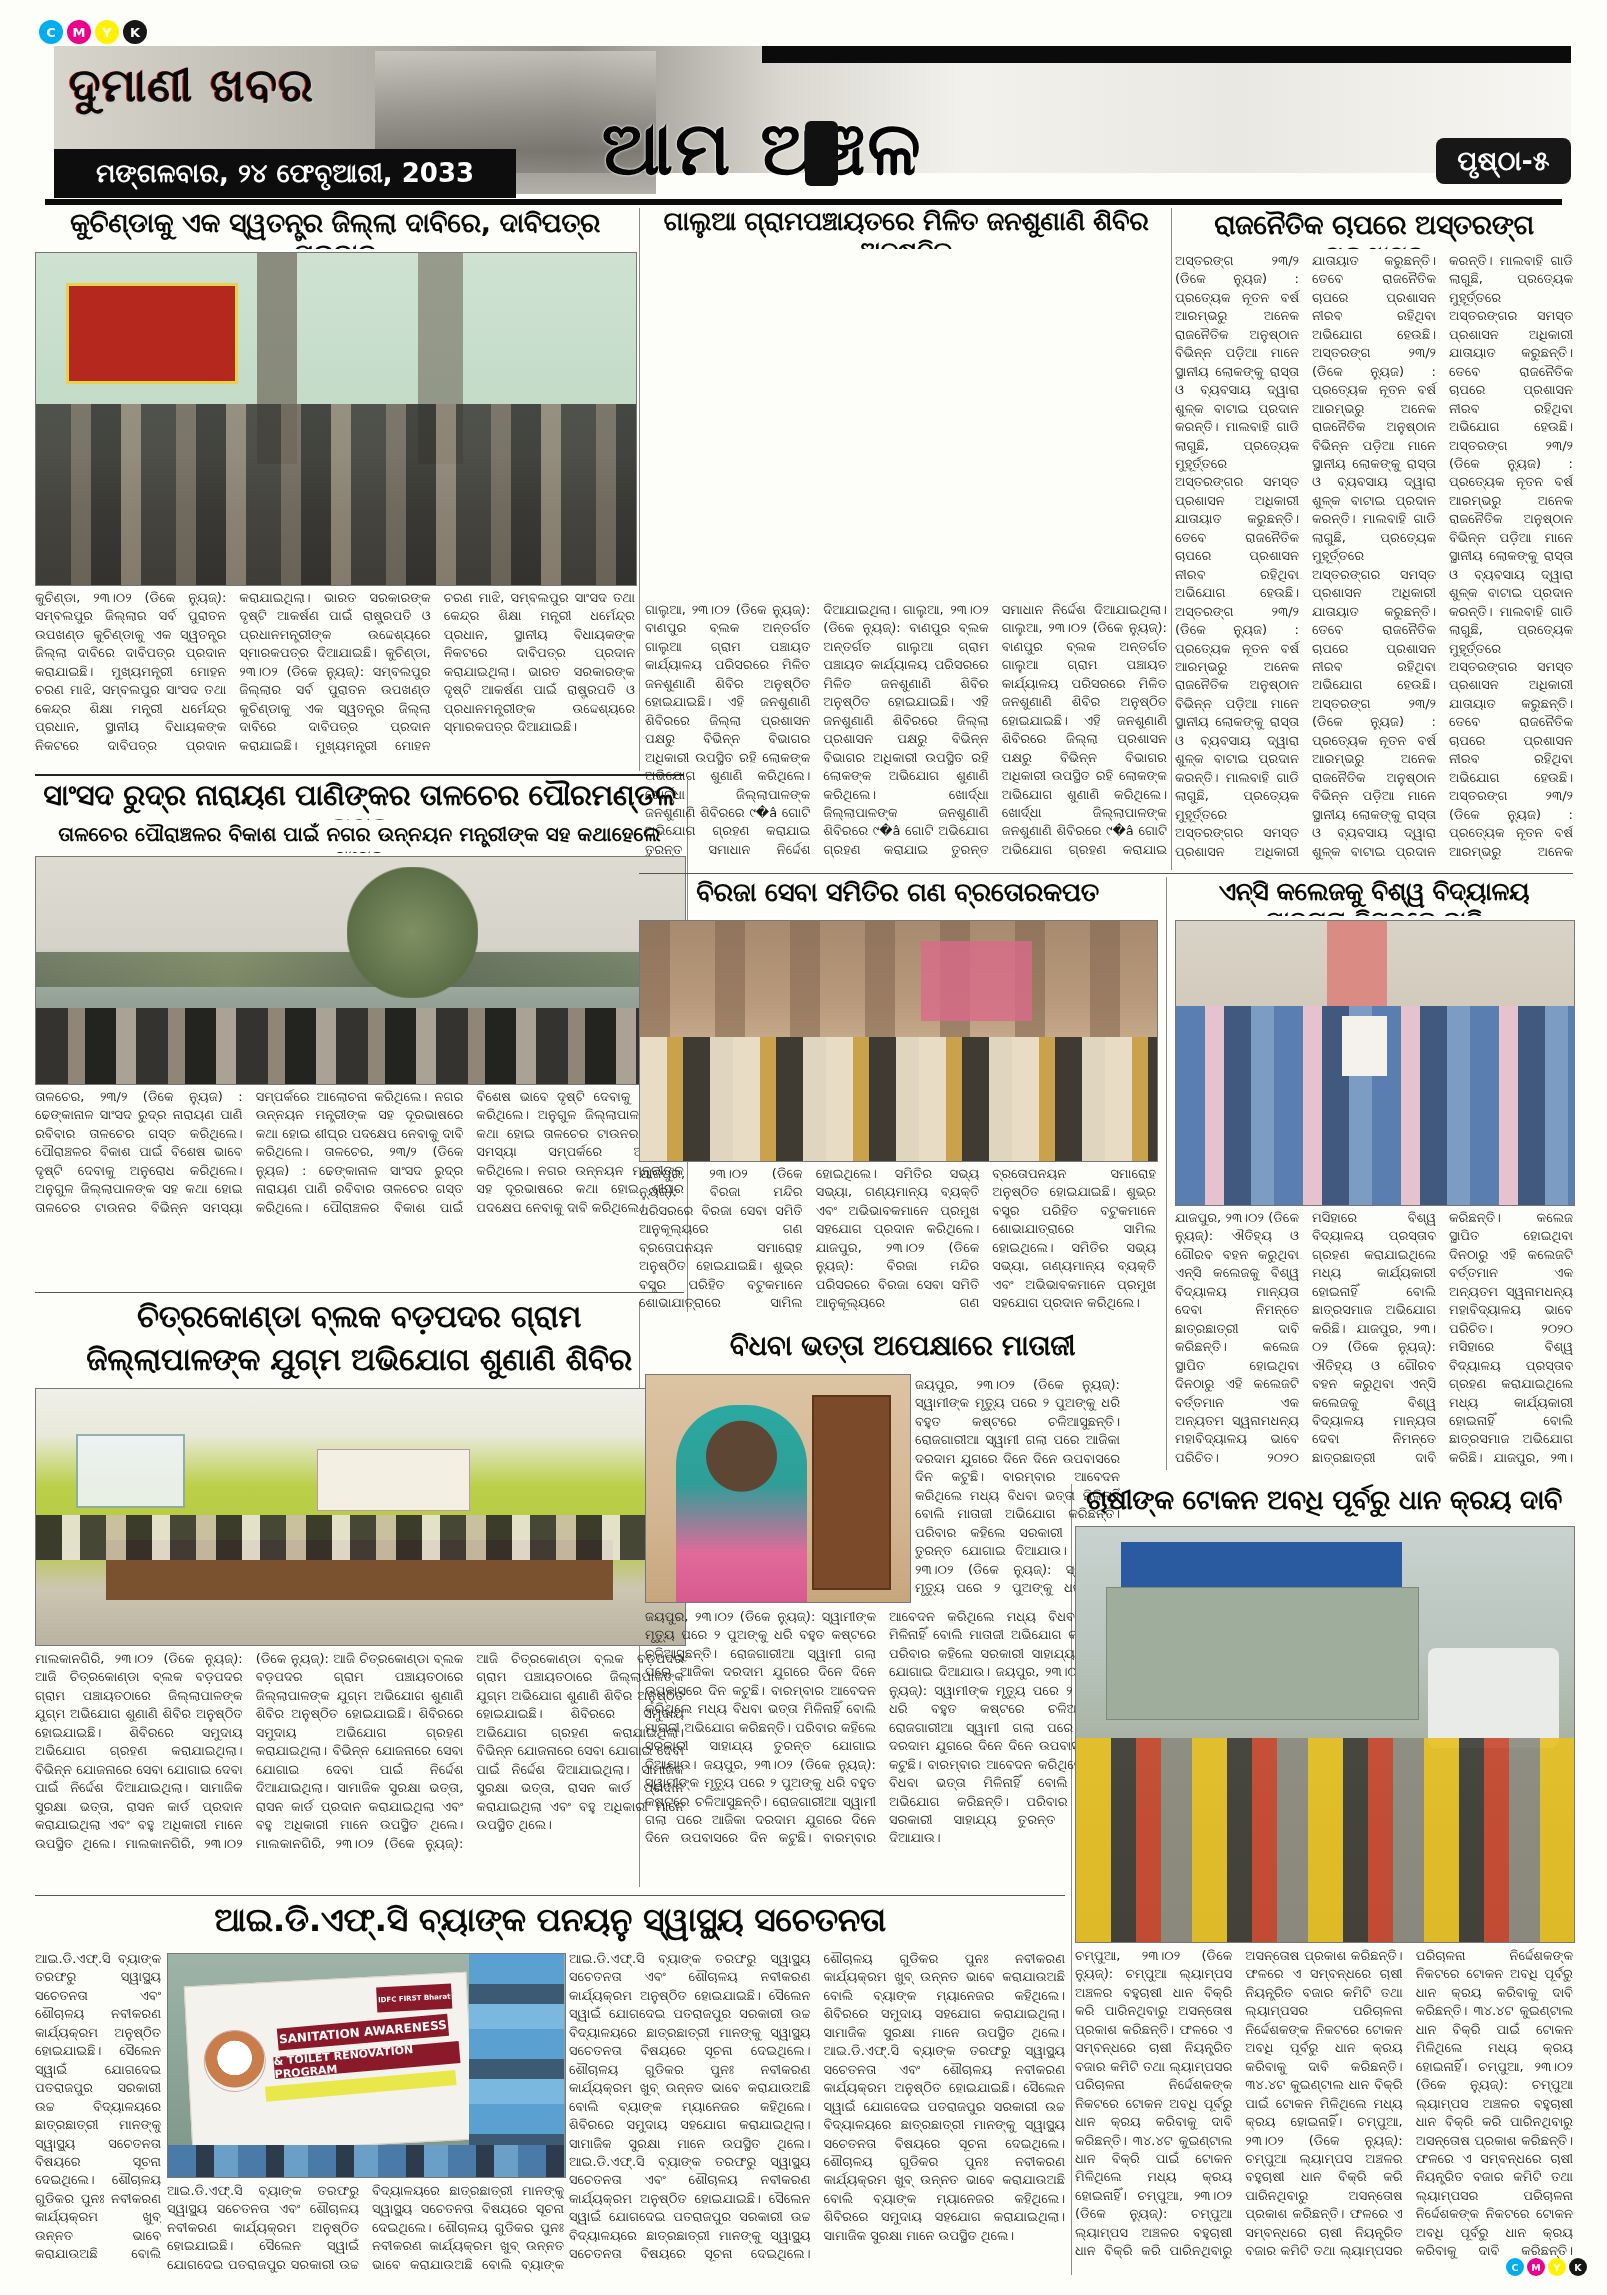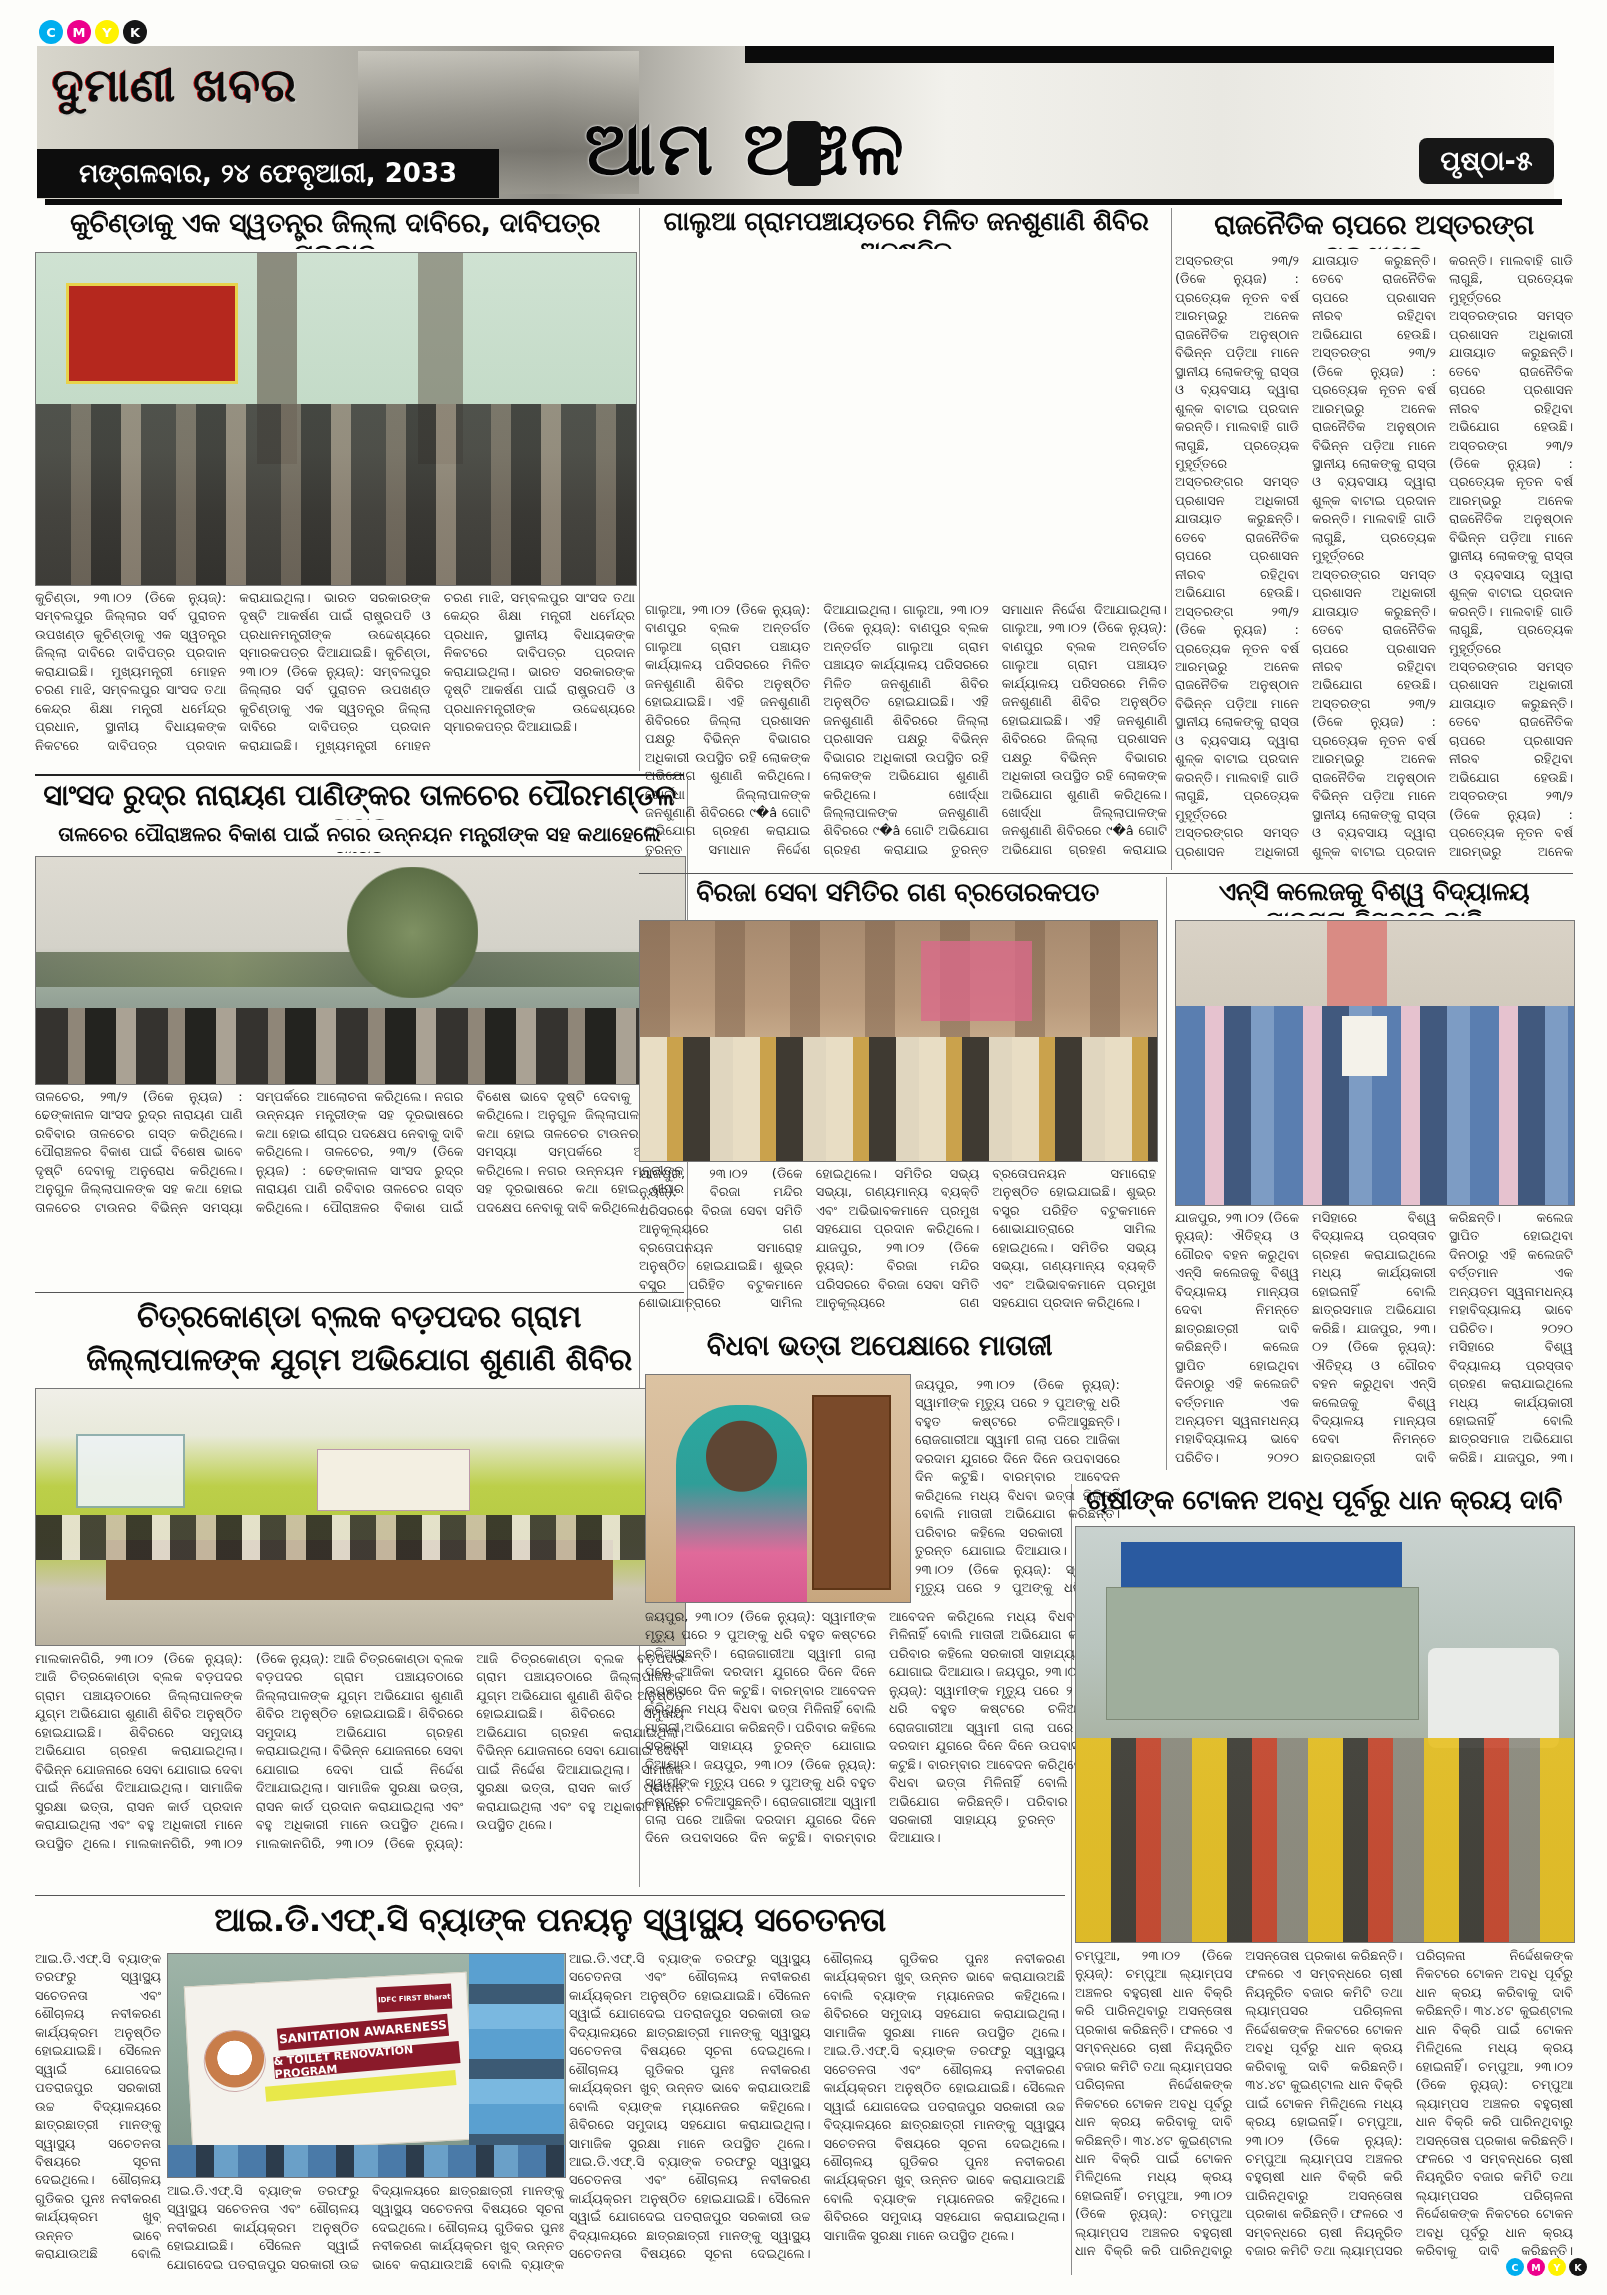--- a/index.html
+++ b/index.html
@@ -33,21 +33,21 @@
 
 <div id="page">
 
   <div class="abs" style="left:39px;top:20px;display:flex;gap:4px;">
     <div class="cmyk-dot" style="background:#00AEEF;">C</div>
     <div class="cmyk-dot" style="background:#EC008C;">M</div>
     <div class="cmyk-dot" style="background:#FFF200;">Y</div>
     <div class="cmyk-dot" style="background:#161616;">K</div>
   </div>
 
-  <div class="abs masthead" style="left:37px;top:46px;width:1517px;height:153px;">
+  <div class="abs masthead" style="left:54px;top:46px;width:1517px;height:127px;">
     <div class="abs" style="left:708px;top:0;width:809px;height:17px;background:#0b0b0b;"></div>
     <div class="abs nameplate" style="left:15px;top:12px;width:281px;height:65px;font-size:46px;">ଦୁମାଣୀ ଖବର</div>
     <div class="abs" style="left:321px;top:5px;width:281px;height:143px;background:linear-gradient(180deg,#cfcdc4 0%,#8e8c84 45%,#6f6d66 70%,#9a988f 100%);opacity:.75;"></div>
     <div class="abs sectiontitle" style="left:492px;top:59px;width:432px;height:90px;font-size:74px;text-align:center;">ଆମ ଅଞ୍ଚଳ</div>
     <div class="abs datebar" style="left:0;top:103px;width:462px;height:49px;font-size:26px;">ମଙ୍ଗଳବାର, ୨୪ ଫେବୃଆରୀ, 2033</div>
     <div class="abs" style="left:751px;top:75px;width:33px;height:65px;background:#111;border-radius:6px;"></div>
     <div class="abs pagebox" style="left:1382px;top:92px;width:135px;height:46px;font-size:27px;">ପୃଷ୍ଠା-୫</div>
   </div>
   <div class="abs" style="left:45px;top:199px;width:1517px;height:6px;background:#0c0c0c;"></div>
 
@@ -104,21 +104,21 @@
   <div class="abs headline" style="left:55px;top:1299px;width:608px;height:42px;font-size:31px;">ଚିତ୍ରକୋଣ୍ଡା ବ୍ଲକ ବଡ଼ପଦର ଗ୍ରାମ ପଞ୍ଚାୟତଠାରେ</div>
   <div class="abs headline" style="left:55px;top:1342px;width:608px;height:42px;font-size:31px;">ଜିଲ୍ଲାପାଳଙ୍କ ଯୁଗ୍ମ ଅଭିଯୋଗ ଶୁଣାଣି ଶିବିର</div>
   <div class="abs photo" style="left:35px;top:1388px;width:649px;height:256px;background:linear-gradient(180deg,#f0efe8 0%,#e8e9da 18%,#bccf49 38%,#b5c943 60%,#cdc6b2 78%,#b9b2a0 100%);">
     <div class="abs" style="left:40px;top:45px;width:105px;height:70px;background:#eef3f6;border:2px solid #8aa;opacity:.9;"></div>
     <div class="abs" style="left:281px;top:60px;width:151px;height:60px;background:#f3efe2;border:1.5px solid #b9a;"></div>
     <div class="abs" style="left:70px;top:151px;width:507px;height:60px;background:#7a5230;"></div>
     <div class="abs" style="left:0;top:126px;width:649px;height:45px;background:repeating-linear-gradient(90deg,#2e2c28 0 26px,#e9e4d8 26px 44px,#3a3834 44px 70px,#cbbfa8 70px 90px);opacity:.9;"></div>
   </div>
   <div class="abs bodytxt cols3" style="left:35px;top:1650px;width:649px;height:238px;">ମାଲକାନଗିରି, ୨୩।୦୨ (ଡିକେ ନ୍ୟୁଜ୍): ଆଜି ଚିତ୍ରକୋଣ୍ଡା ବ୍ଲକ ବଡ଼ପଦର ଗ୍ରାମ ପଞ୍ଚାୟତଠାରେ ଜିଲ୍ଲାପାଳଙ୍କ ଯୁଗ୍ମ ଅଭିଯୋଗ ଶୁଣାଣି ଶିବିର ଅନୁଷ୍ଠିତ ହୋଇଯାଇଛି। ଶିବିରରେ ସମୁଦାୟ ଅଭିଯୋଗ ଗ୍ରହଣ କରାଯାଇଥିଲା। ବିଭିନ୍ନ ଯୋଜନାରେ ସେବା ଯୋଗାଇ ଦେବା ପାଇଁ ନିର୍ଦ୍ଦେଶ ଦିଆଯାଇଥିଲା। ସାମାଜିକ ସୁରକ୍ଷା ଭତ୍ତା, ରାସନ କାର୍ଡ ପ୍ରଦାନ କରାଯାଇଥିଲା ଏବଂ ବହୁ ଅଧିକାରୀ ମାନେ ଉପସ୍ଥିତ ଥିଲେ। ମାଲକାନଗିରି, ୨୩।୦୨ (ଡିକେ ନ୍ୟୁଜ୍): ଆଜି ଚିତ୍ରକୋଣ୍ଡା ବ୍ଲକ ବଡ଼ପଦର ଗ୍ରାମ ପଞ୍ଚାୟତଠାରେ ଜିଲ୍ଲାପାଳଙ୍କ ଯୁଗ୍ମ ଅଭିଯୋଗ ଶୁଣାଣି ଶିବିର ଅନୁଷ୍ଠିତ ହୋଇଯାଇଛି। ଶିବିରରେ ସମୁଦାୟ ଅଭିଯୋଗ ଗ୍ରହଣ କରାଯାଇଥିଲା। ବିଭିନ୍ନ ଯୋଜନାରେ ସେବା ଯୋଗାଇ ଦେବା ପାଇଁ ନିର୍ଦ୍ଦେଶ ଦିଆଯାଇଥିଲା। ସାମାଜିକ ସୁରକ୍ଷା ଭତ୍ତା, ରାସନ କାର୍ଡ ପ୍ରଦାନ କରାଯାଇଥିଲା ଏବଂ ବହୁ ଅଧିକାରୀ ମାନେ ଉପସ୍ଥିତ ଥିଲେ। ମାଲକାନଗିରି, ୨୩।୦୨ (ଡିକେ ନ୍ୟୁଜ୍): ଆଜି ଚିତ୍ରକୋଣ୍ଡା ବ୍ଲକ ବଡ଼ପଦର ଗ୍ରାମ ପଞ୍ଚାୟତଠାରେ ଜିଲ୍ଲାପାଳଙ୍କ ଯୁଗ୍ମ ଅଭିଯୋଗ ଶୁଣାଣି ଶିବିର ଅନୁଷ୍ଠିତ ହୋଇଯାଇଛି। ଶିବିରରେ ସମୁଦାୟ ଅଭିଯୋଗ ଗ୍ରହଣ କରାଯାଇଥିଲା। ବିଭିନ୍ନ ଯୋଜନାରେ ସେବା ଯୋଗାଇ ଦେବା ପାଇଁ ନିର୍ଦ୍ଦେଶ ଦିଆଯାଇଥିଲା। ସାମାଜିକ ସୁରକ୍ଷା ଭତ୍ତା, ରାସନ କାର୍ଡ ପ୍ରଦାନ କରାଯାଇଥିଲା ଏବଂ ବହୁ ଅଧିକାରୀ ମାନେ ଉପସ୍ଥିତ ଥିଲେ।</div>
 
-  <div class="abs headline" style="left:642px;top:1330px;width:475px;height:38px;font-size:28px;">ବିଧବା ଭତ୍ତା ଅପେକ୍ଷାରେ ମାତାଜୀ</div>
+  <div class="abs headline" style="left:665px;top:1330px;width:475px;height:38px;font-size:28px;">ବିଧବା ଭତ୍ତା ଅପେକ୍ଷାରେ ମାତାଜୀ</div>
   <div class="abs photo" style="left:645px;top:1374px;width:264px;height:227px;background:linear-gradient(180deg,#dcc3a2 0%,#d4b896 55%,#c7a67e 100%);">
     <div class="abs" style="left:166px;top:20px;width:75px;height:191px;background:#7a4a2a;border:2.5px solid #5e3516;"></div>
     <div class="abs" style="left:30px;top:30px;width:131px;height:197px;background:radial-gradient(circle at 50% 26%,#5e4634 0 35px,transparent 36px),linear-gradient(180deg,#2aa9a0 0%,#2f9e98 40%,#e06a9a 75%,#d85a90 100%);border-radius:60px 60px 0 0;"></div>
   </div>
   <div class="abs bodytxt cols1" style="left:915px;top:1376px;width:205px;height:225px;">ଜୟପୁର, ୨୩।୦୨ (ଡିକେ ନ୍ୟୁଜ୍): ସ୍ୱାମୀଙ୍କ ମୃତ୍ୟୁ ପରେ ୨ ପୁଅଙ୍କୁ ଧରି ବହୁତ କଷ୍ଟରେ ଚଳିଆସୁଛନ୍ତି। ରୋଜଗାରୀଆ ସ୍ୱାମୀ ଗଲା ପରେ ଆଜିକା ଦରଦାମ ଯୁଗରେ ଦିନେ ଦିନେ ଉପବାସରେ ଦିନ କଟୁଛି। ବାରମ୍ବାର ଆବେଦନ କରିଥିଲେ ମଧ୍ୟ ବିଧବା ଭତ୍ତା ମିଳିନାହିଁ ବୋଲି ମାତାଜୀ ଅଭିଯୋଗ କରିଛନ୍ତି। ପରିବାର କହିଲେ ସରକାରୀ ସାହାଯ୍ୟ ତୁରନ୍ତ ଯୋଗାଇ ଦିଆଯାଉ। ଜୟପୁର, ୨୩।୦୨ (ଡିକେ ନ୍ୟୁଜ୍): ସ୍ୱାମୀଙ୍କ ମୃତ୍ୟୁ ପରେ ୨ ପୁଅଙ୍କୁ ଧରି ବହୁତ କଷ୍ଟରେ ଚଳିଆସୁଛନ୍ତି। ରୋଜଗାରୀଆ ସ୍ୱାମୀ ଗଲା ପରେ ଆଜିକା ଦରଦାମ ଯୁଗରେ ଦିନେ ଦିନେ ଉପବାସରେ ଦିନ କଟୁଛି। ବାରମ୍ବାର ଆବେଦନ କରିଥିଲେ ମଧ୍ୟ ବିଧବା ଭତ୍ତା ମିଳିନାହିଁ ବୋଲି ମାତାଜୀ ଅଭିଯୋଗ କରିଛନ୍ତି। ପରିବାର କହିଲେ ସରକାରୀ ସାହାଯ୍ୟ ତୁରନ୍ତ ଯୋଗାଇ ଦିଆଯାଉ।</div>
   <div class="abs bodytxt cols2" style="left:645px;top:1608px;width:475px;height:277px;">ଜୟପୁର, ୨୩।୦୨ (ଡିକେ ନ୍ୟୁଜ୍): ସ୍ୱାମୀଙ୍କ ମୃତ୍ୟୁ ପରେ ୨ ପୁଅଙ୍କୁ ଧରି ବହୁତ କଷ୍ଟରେ ଚଳିଆସୁଛନ୍ତି। ରୋଜଗାରୀଆ ସ୍ୱାମୀ ଗଲା ପରେ ଆଜିକା ଦରଦାମ ଯୁଗରେ ଦିନେ ଦିନେ ଉପବାସରେ ଦିନ କଟୁଛି। ବାରମ୍ବାର ଆବେଦନ କରିଥିଲେ ମଧ୍ୟ ବିଧବା ଭତ୍ତା ମିଳିନାହିଁ ବୋଲି ମାତାଜୀ ଅଭିଯୋଗ କରିଛନ୍ତି। ପରିବାର କହିଲେ ସରକାରୀ ସାହାଯ୍ୟ ତୁରନ୍ତ ଯୋଗାଇ ଦିଆଯାଉ। ଜୟପୁର, ୨୩।୦୨ (ଡିକେ ନ୍ୟୁଜ୍): ସ୍ୱାମୀଙ୍କ ମୃତ୍ୟୁ ପରେ ୨ ପୁଅଙ୍କୁ ଧରି ବହୁତ କଷ୍ଟରେ ଚଳିଆସୁଛନ୍ତି। ରୋଜଗାରୀଆ ସ୍ୱାମୀ ଗଲା ପରେ ଆଜିକା ଦରଦାମ ଯୁଗରେ ଦିନେ ଦିନେ ଉପବାସରେ ଦିନ କଟୁଛି। ବାରମ୍ବାର ଆବେଦନ କରିଥିଲେ ମଧ୍ୟ ବିଧବା ଭତ୍ତା ମିଳିନାହିଁ ବୋଲି ମାତାଜୀ ଅଭିଯୋଗ କରିଛନ୍ତି। ପରିବାର କହିଲେ ସରକାରୀ ସାହାଯ୍ୟ ତୁରନ୍ତ ଯୋଗାଇ ଦିଆଯାଉ। ଜୟପୁର, ୨୩।୦୨ (ଡିକେ ନ୍ୟୁଜ୍): ସ୍ୱାମୀଙ୍କ ମୃତ୍ୟୁ ପରେ ୨ ପୁଅଙ୍କୁ ଧରି ବହୁତ କଷ୍ଟରେ ଚଳିଆସୁଛନ୍ତି। ରୋଜଗାରୀଆ ସ୍ୱାମୀ ଗଲା ପରେ ଆଜିକା ଦରଦାମ ଯୁଗରେ ଦିନେ ଦିନେ ଉପବାସରେ ଦିନ କଟୁଛି। ବାରମ୍ବାର ଆବେଦନ କରିଥିଲେ ମଧ୍ୟ ବିଧବା ଭତ୍ତା ମିଳିନାହିଁ ବୋଲି ମାତାଜୀ ଅଭିଯୋଗ କରିଛନ୍ତି। ପରିବାର କହିଲେ ସରକାରୀ ସାହାଯ୍ୟ ତୁରନ୍ତ ଯୋଗାଇ ଦିଆଯାଉ।</div>
 
   <div class="abs headline" style="left:1075px;top:1484px;width:498px;height:39px;font-size:27px;">ଚାଷୀଙ୍କ ଟୋକନ ଅବଧି ପୂର୍ବରୁ ଧାନ କ୍ରୟ ଦାବି</div>
   <div class="abs photo" style="left:1075px;top:1526px;width:498px;height:415px;background:linear-gradient(180deg,#c9d2cf 0%,#b8c4bd 30%,#a9b3a4 52%,#8d917e 74%,#7d8070 100%);">
     <div class="abs" style="left:45px;top:15px;width:281px;height:45px;background:#2a5aa0;"></div>

